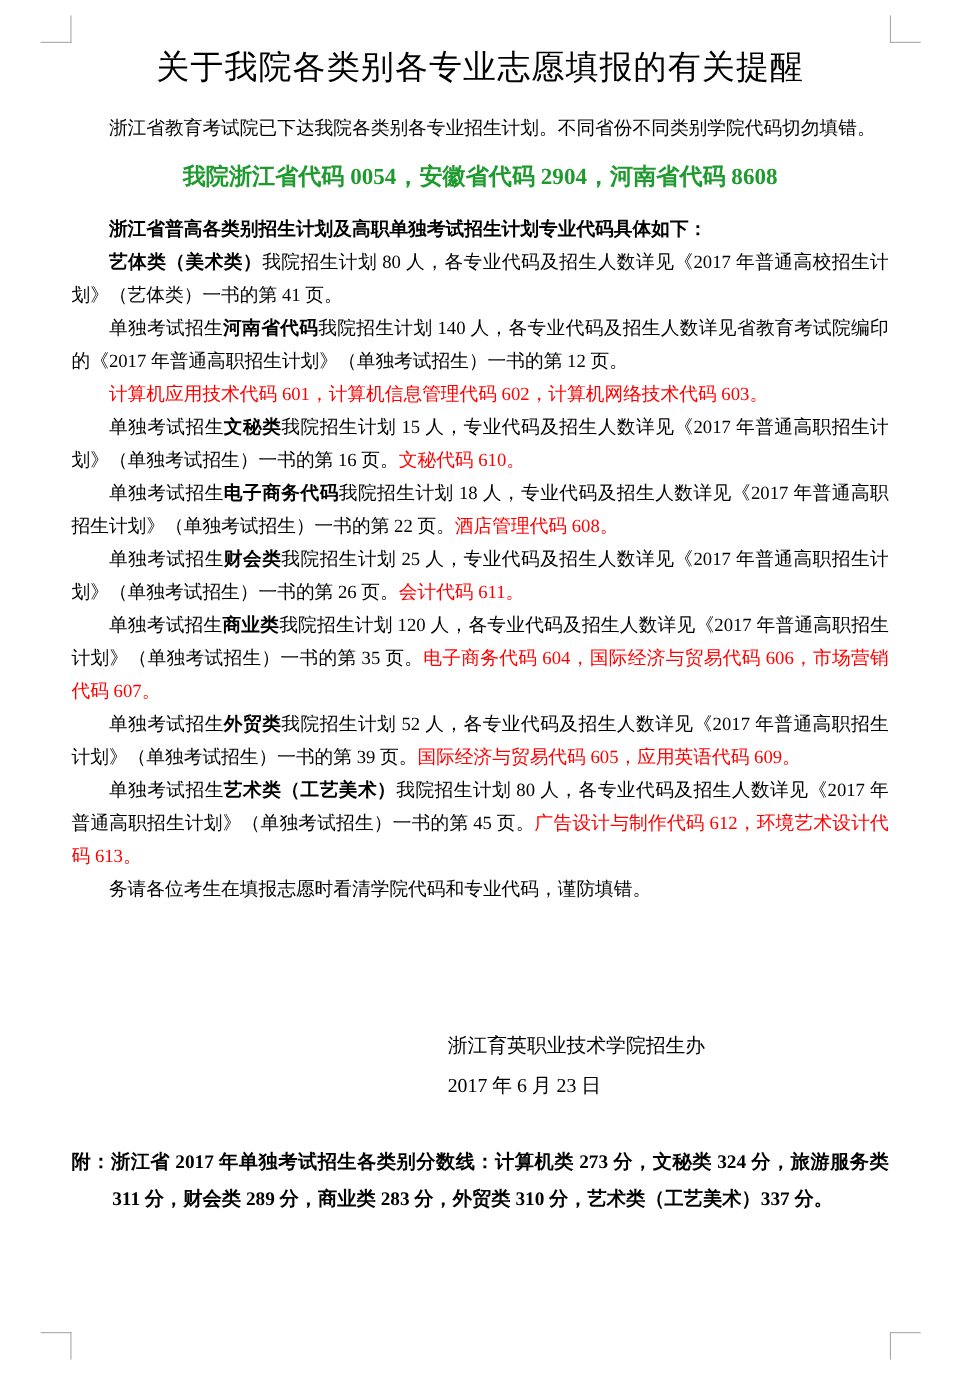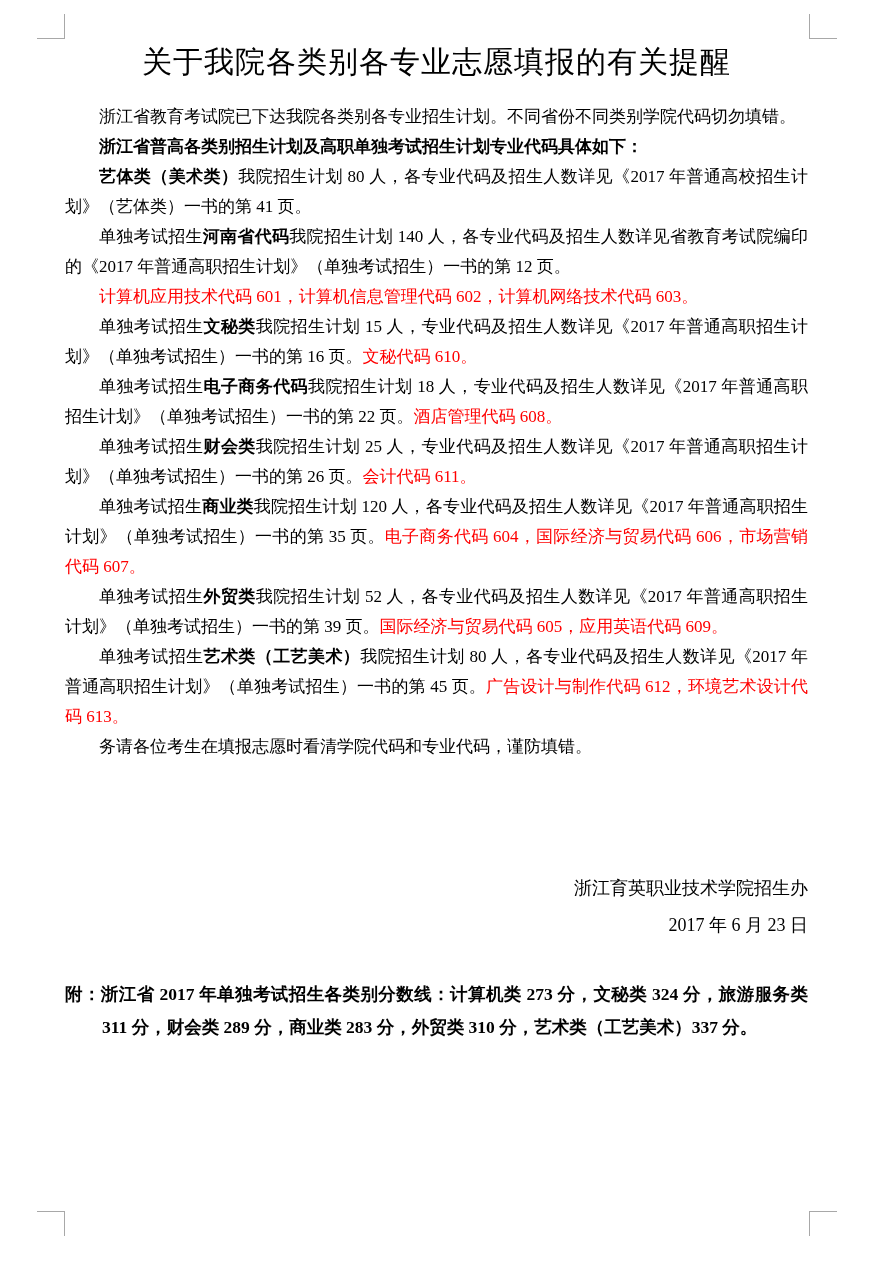--- a/index.html
+++ b/index.html
@@ -34,21 +34,21 @@
   .para .red  { color:#ff0000; }
   .para .green{ color:#1f9a2e; }
   .para.green-line {
     text-indent:0; text-align:center;
     font-size:21px; line-height:32px;
     margin:12px 0 18px 0;
   }
   .signature {
     margin-top:108px;
     padding-left:342px;
-    text-align:right;
+    text-align:left;
     font-size:18px; line-height:37px;
   }
   .appendix {
     margin-top:34px;
     font-weight:bold;
     font-size:17.5px; line-height:33px;
     padding-left:37px; text-indent:-37px;
     text-align:justify;
   }
 </style>
@@ -59,20 +59,21 @@
   <div class="crop tl"></div>
   <div class="crop tr"></div>
   <div class="crop bl"></div>
   <div class="crop br"></div>
 
   <div class="content">
     <h1 class="doc-title">关于我院各类别各专业志愿填报的有关提醒</h1>
 
     <div>
         <p class="para"><span>浙江省教育考试院已下达我院各类别各专业招生计划。不同省份不同类别学院代码切勿填错。</span></p>
+        <p class="para green-line"><span class="bold green">我院浙江省代码 0054，安徽省代码 2904，河南省代码 8608</span></p>
         <p class="para"><span class="bold">浙江省普高各类别招生计划及高职单独考试招生计划专业代码具体如下：</span></p>
         <p class="para"><span class="bold">艺体类（美术类）</span><span>我院招生计划 80 人，各专业代码及招生人数详见《2017 年普通高校招生计划》（艺体类）一书的第 41 页。</span></p>
         <p class="para"><span>单独考试招生</span><span class="bold">河南省代码</span><span>我院招生计划 140 人，各专业代码及招生人数详见省教育考试院编印的《2017 年普通高职招生计划》（单独考试招生）一书的第 12 页。</span></p>
         <p class="para"><span class="red">计算机应用技术代码 601，计算机信息管理代码 602，计算机网络技术代码 603。</span></p>
         <p class="para"><span>单独考试招生</span><span class="bold">文秘类</span><span>我院招生计划 15 人，专业代码及招生人数详见《2017 年普通高职招生计划》（单独考试招生）一书的第 16 页。</span><span class="red">文秘代码 610。</span></p>
         <p class="para"><span>单独考试招生</span><span class="bold">电子商务代码</span><span>我院招生计划 18 人，专业代码及招生人数详见《2017 年普通高职招生计划》（单独考试招生）一书的第 22 页。</span><span class="red">酒店管理代码 608。</span></p>
         <p class="para"><span>单独考试招生</span><span class="bold">财会类</span><span>我院招生计划 25 人，专业代码及招生人数详见《2017 年普通高职招生计划》（单独考试招生）一书的第 26 页。</span><span class="red">会计代码 611。</span></p>
         <p class="para"><span>单独考试招生</span><span class="bold">商业类</span><span>我院招生计划 120 人，各专业代码及招生人数详见《2017 年普通高职招生计划》（单独考试招生）一书的第 35 页。</span><span class="red">电子商务代码 604，国际经济与贸易代码 606，市场营销代码 607。</span></p>
         <p class="para"><span>单独考试招生</span><span class="bold">外贸类</span><span>我院招生计划 52 人，各专业代码及招生人数详见《2017 年普通高职招生计划》（单独考试招生）一书的第 39 页。</span><span class="red">国际经济与贸易代码 605，应用英语代码 609。</span></p>
         <p class="para"><span>单独考试招生</span><span class="bold">艺术类（工艺美术）</span><span>我院招生计划 80 人，各专业代码及招生人数详见《2017 年普通高职招生计划》（单独考试招生）一书的第 45 页。</span><span class="red">广告设计与制作代码 612，环境艺术设计代码 613。</span></p>

